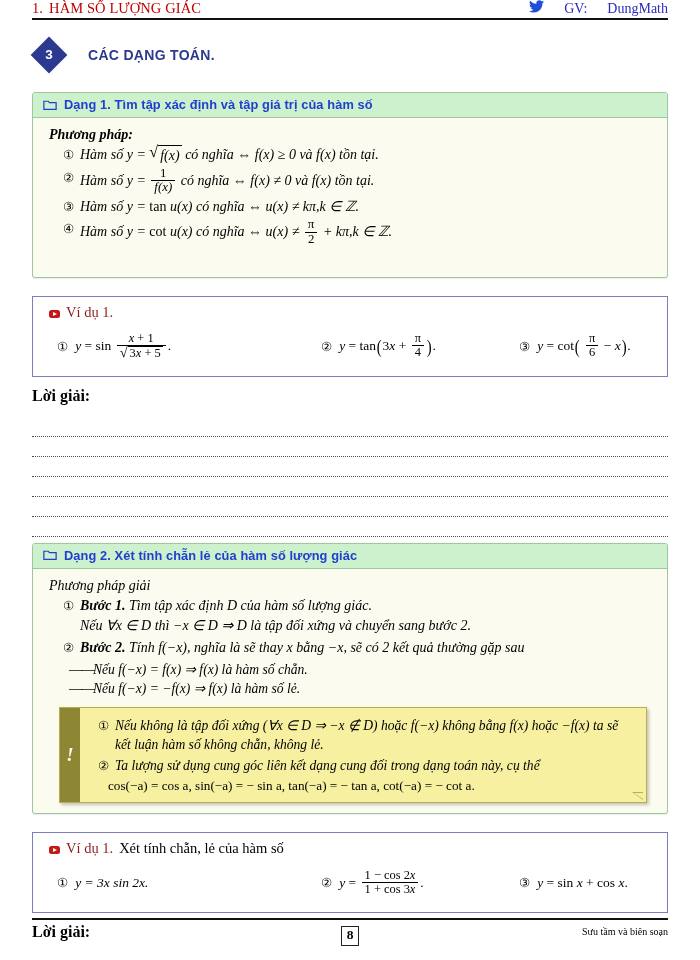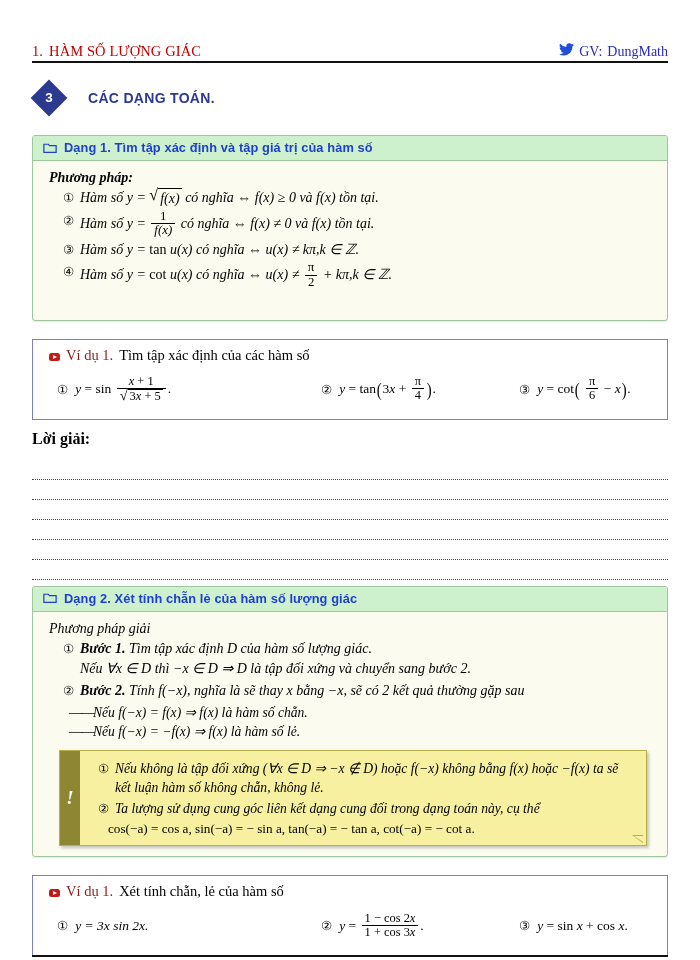--- a/index.html
+++ b/index.html
@@ -14,34 +14,33 @@
   .page{
     position:relative;
     width:700px;height:960px;
     box-sizing:border-box;
     padding:0 32px;
   }
 
   
   .topbar{
     display:flex;align-items:flex-end;justify-content:space-between;
-    padding-top:6px;
+    padding-top:0;
     padding-bottom:1px;
-    margin-top:37px;
   }
   .topbar-left{
     font-family:"Liberation Serif", serif;
     font-size:14.5px;
     color:#c00000;
     letter-spacing:.1px;
     white-space:nowrap;
   }
   .topbar-left .num{margin-right:6px;}
   .topbar-right{
-    display:flex;align-items:center;gap:5px;
+    display:flex;align-items:center;gap:20px;
     font-size:14px;color:#2b2bbb;white-space:nowrap;
   }
   .topbar-right .gv{font-weight:400;}
   .rule-thick{
     border-top:2.2px solid #111;
     margin-top:0px;
   }
 
   
   .section-head{
@@ -316,21 +315,20 @@
           </span>
         </li>
       </ol>
     </div>
   </div>
 
   <div class="vdbox">
     <div class="vdhead">
       <span class="yt"></span>
       <span class="vdlabel">Ví dụ 1.</span>
-      <span class="vdtext">Tìm tập xác định của các hàm số</span>
     </div>
     <div class="vdrow">
       <div class="vditem vd-1">
         <span class="cn">①</span>
         <span><span class="m">y</span> = <span class="up">sin</span>
           <span class="frac">
               <span class="n"><span class="m">x</span> + 1</span>
               <span class="d"><span class="sqrt">
                   <span class="rad">√</span>
                   <span class="under">3<span class="m">x</span> + 5</span>

